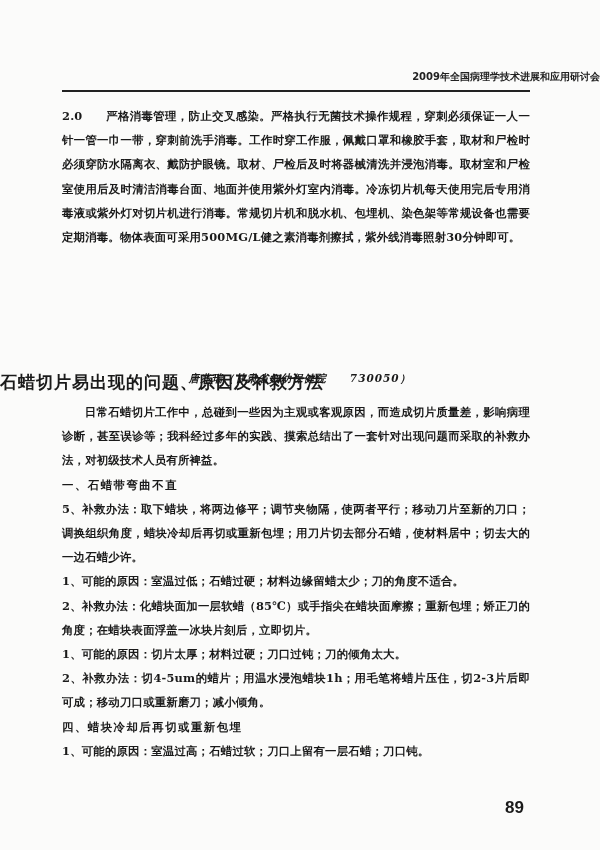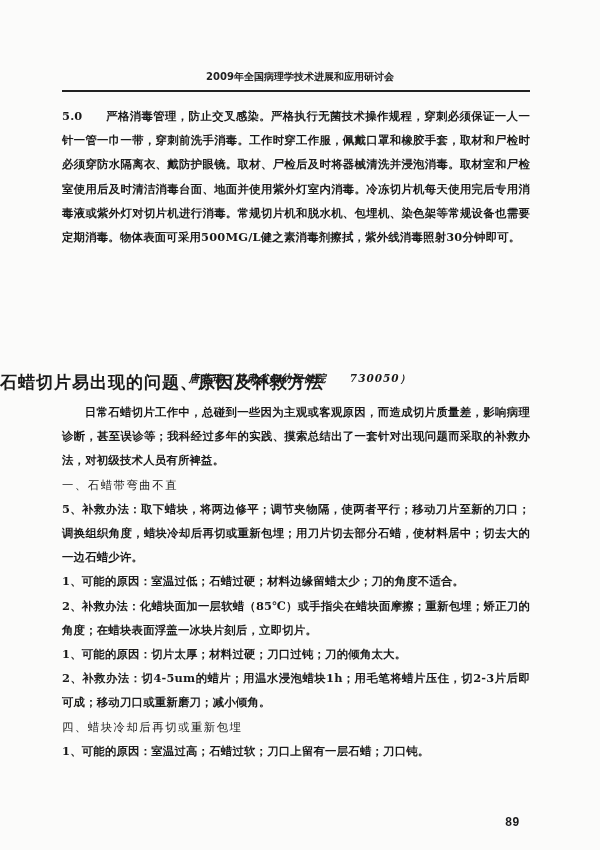--- a/index.html
+++ b/index.html
@@ -1,51 +1,51 @@
 <!DOCTYPE html>
 <html><head>
 <meta charset="utf-8">
 <style>
   html, body { margin: 0; padding: 0; }
   body {
     width: 600px; height: 850px; background: #fbfbfa; position: relative; overflow: hidden;
     font-family: "DejaVu Serif", "Liberation Serif", serif; color: #1a1a1a;
   }
   .running-header {
-    position: absolute; top: 70px; left: 0; width: 600px; text-align: center;
+    position: absolute; top: 70px; left: 0; width: 600px; text-align: right;
     font-family: "DejaVu Sans", sans-serif; font-size: 10px; font-weight: bold; color: #222;
   }
   .header-rule {
     position: absolute; top: 90px; left: 62px; width: 468px; height: 2px; background: #222;
   }
   .block { position: absolute; left: 62px; width: 468px; font-size: 11.4px; line-height: 24.2px; font-weight: bold; letter-spacing: 0.2px; }
   .block p { margin: 0; text-align: justify; text-align-last: left; }
   .title {
     position: absolute; top: 340px; left: 0; width: 600px; text-align: left;
     font-size: 17px; font-weight: bold; letter-spacing: 1px; margin-top: 31px;
   }
   .author {
     position: absolute; top: 372px; left: 0; width: 600px; text-align: center;
     font-size: 10.5px; font-weight: bold; font-style: italic; letter-spacing: 1px;
   }
   .indent { text-indent: 2em; }
-  .heading { font-weight: normal; letter-spacing: 1.5px; }
+  .heading { font-weight: bold; letter-spacing: 1.5px; }
   .page-number {
-    position: absolute; top: 816px; left: 505px; font-family: Liberation Mono, monospace;
-    font-size: 12px; font-weight: bold;
+    position: absolute; top: 798px; left: 505px; font-family: Liberation Sans, sans-serif;
+    font-size: 17px; font-weight: bold;
   }
 </style>
 </head>
 <body>
 
 <div class="running-header">2009年全国病理学技术进展和应用研讨会</div>
 <div class="header-rule"></div>
 
 <div class="block" style="top:104px;">
-  <p>5.0　　严格消毒管理，防止交叉感染。严格执行无菌技术操作规程，穿刺必须保证一人一针一管一巾一带，穿刺前洗手消毒。工作时穿工作服，佩戴口罩和橡胶手套，取材和尸检时必须穿防水隔离衣、戴防护眼镜。取材、尸检后及时将器械清洗并浸泡消毒。取材室和尸检室使用后及时清洁消毒台面、地面并使用紫外灯室内消毒。冷冻切片机每天使用完后专用消毒液或紫外灯对切片机进行消毒。常规切片机和脱水机、包埋机、染色架等常规设备也需要定期消毒。物体表面可采用500MG/L健之素消毒剂擦拭，紫外线消毒照射30分钟即可。</p>
+  <p>2.0　　严格消毒管理，防止交叉感染。严格执行无菌技术操作规程，穿刺必须保证一人一针一管一巾一带，穿刺前洗手消毒。工作时穿工作服，佩戴口罩和橡胶手套，取材和尸检时必须穿防水隔离衣、戴防护眼镜。取材、尸检后及时将器械清洗并浸泡消毒。取材室和尸检室使用后及时清洁消毒台面、地面并使用紫外灯室内消毒。冷冻切片机每天使用完后专用消毒液或紫外灯对切片机进行消毒。常规切片机和脱水机、包埋机、染色架等常规设备也需要定期消毒。物体表面可采用500MG/L健之素消毒剂擦拭，紫外线消毒照射30分钟即可。</p>
 </div>
 
 <div class="title">石蜡切片易出现的问题、原因及补救方法</div>
 <div class="author">唐兆瑞（甘肃省妇幼保健院　　730050）</div>
 
 <div class="block" style="top:400px;">
   <p class="indent">日常石蜡切片工作中，总碰到一些因为主观或客观原因，而造成切片质量差，影响病理诊断，甚至误诊等；我科经过多年的实践、摸索总结出了一套针对出现问题而采取的补救办法，对初级技术人员有所裨益。</p>
 
   <p class="heading">一、石蜡带弯曲不直</p>
   <p>5、补救办法：取下蜡块，将两边修平；调节夹物隔，使两者平行；移动刀片至新的刀口；调换组织角度，蜡块冷却后再切或重新包埋；用刀片切去部分石蜡，使材料居中；切去大的一边石蜡少许。</p>

